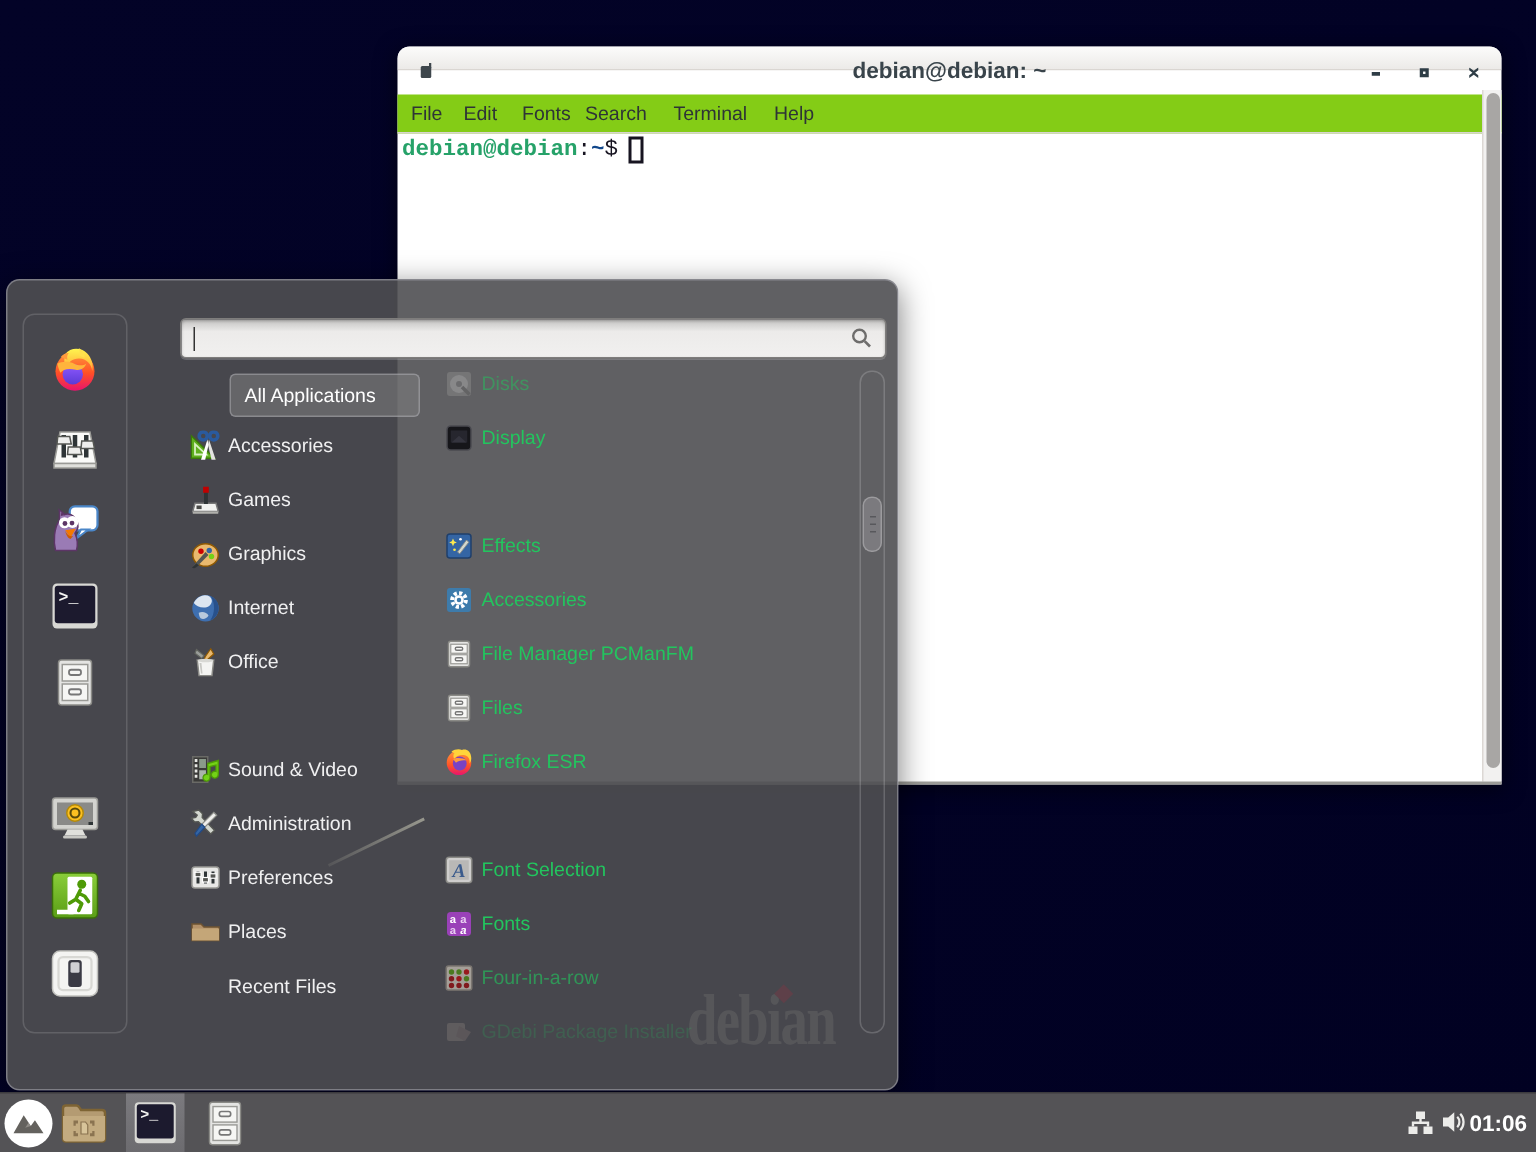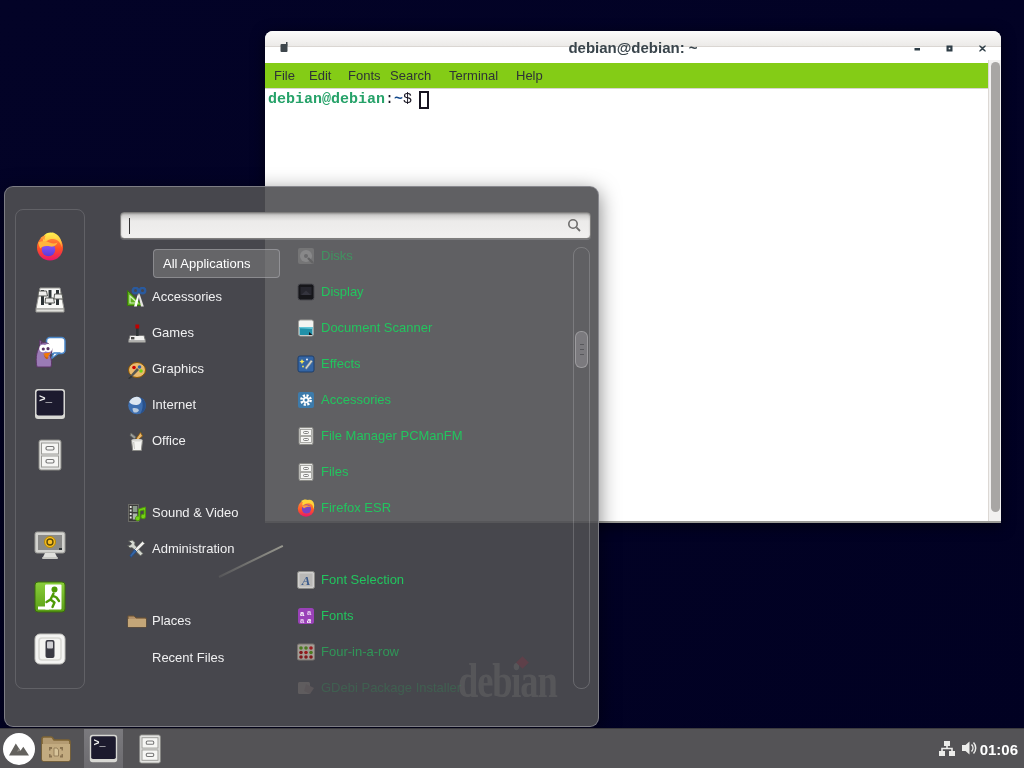--- a/index.html
+++ b/index.html
@@ -258,20 +258,32 @@
       <span class="ct">Sound &amp; Video</span>
     </div>
     <div class="cat" style="top:344px">
       <svg class="ci" width="20" height="20">
       <path d="M1.5 2 L5.5 1 L8 3.5 L7.8 6 L16 14.5 L13.5 17 L5.3 8.8 L2.8 9 L0.5 6.5 L3.5 6 L4.5 4.5 Z" fill="#d3d7cf" stroke="#555753" stroke-width="0.9"></path>
       <path d="M15.5 2.5 L17.5 4.5 L9.5 12.5 L7.5 10.5 Z" fill="#eeeeec" stroke="#888a85" stroke-width="0.8"></path>
       <path d="M9.5 12.5 L7.5 10.5 L3 16.5 L4 18.5 Z" fill="#3465a4" stroke="#204a87" stroke-width="0.8"></path>
     </svg>
       <span class="ct">Administration</span>
     </div>
+    <div class="cat" style="top:380px">
+      <svg class="ci" width="20" height="20">
+      <rect x="1" y="3" width="18" height="14" rx="2" fill="#e8e8e6" stroke="#9a9a96" stroke-width="1"></rect>
+      <rect x="4" y="6" width="2" height="8" fill="#2e3436"></rect>
+        <rect x="9" y="6" width="2" height="8" fill="#2e3436"></rect>
+        <rect x="14" y="6" width="2" height="8" fill="#2e3436"></rect>
+      <rect x="3" y="6.5" width="4" height="3" fill="#555753" stroke="#fff" stroke-width="0.8"></rect>
+      <rect x="8" y="10" width="4" height="3" fill="#555753" stroke="#fff" stroke-width="0.8"></rect>
+      <rect x="13" y="7.5" width="4" height="3" fill="#555753" stroke="#fff" stroke-width="0.8"></rect>
+    </svg>
+      <span class="ct">Preferences</span>
+    </div>
     <div class="cat" style="top:416px">
       <svg class="ci" width="20" height="20">
       <path d="M1 5 L1 16 L19 16 L19 7 L9 7 L7 5 Z" fill="#b39169" stroke="#6f5432" stroke-width="1"></path>
       <path d="M1 8 L19 8 L19 16 L1 16 Z" fill="#c4a678"></path>
     </svg>
       <span class="ct">Places</span>
     </div>
     <div class="recent" style="top:463px">Recent Files</div>
 
     <div class="app" style="top:51px;opacity:0.5">
@@ -283,29 +295,20 @@
     </svg>
       <span class="at">Disks</span>
     </div>
     <div class="app" style="top:87px">
       <svg class="ai" width="20" height="20">
       <rect x="2" y="2" width="16" height="16" rx="2.5" fill="#16161a" stroke="#4a4a50" stroke-width="1"></rect>
       <rect x="4.5" y="5" width="11" height="8" fill="#26262e"></rect>
       <path d="M5 13 L10 8.5 L15 13 Z" fill="#34343e"></path>
     </svg>
       <span class="at">Display</span>
-    </div>
-    <div class="app" style="top:123px">
-      <svg class="ai" width="20" height="20">
-      <rect x="2.5" y="2" width="15" height="16" rx="2" fill="#f4f4f2" stroke="#a0a09c" stroke-width="1"></rect>
-      <rect x="3.5" y="9" width="13" height="8" fill="#2190a8"></rect>
-      <path d="M3.5 9 L16.5 9 L16.5 11 L3.5 10.2 Z" fill="#66c6d8"></path>
-      <path d="M13 14 L16.5 17 L13 17 Z" fill="#16161a"></path>
-    </svg>
-      <span class="at">Document Scanner</span>
     </div>
     <div class="app" style="top:159px">
       <svg class="ai" width="20" height="20">
       <rect x="2" y="2" width="16" height="16" rx="2" fill="#3465a4" stroke="#1f3f6b" stroke-width="1"></rect>
       <path d="M6 5 l0.8 1.8 L8.6 7.6 L6.8 8.4 L6 10.2 L5.2 8.4 L3.4 7.6 L5.2 6.8 Z" fill="#fce94f"></path>
       <circle cx="11" cy="5.5" r="0.9" fill="#fff"></circle>
         <circle cx="7" cy="12.5" r="0.9" fill="#fce94f"></circle>
       <path d="M9 14 L15 6 L16.5 7.5 L10.5 15.2 Z" fill="#d3d7cf" stroke="#888a85" stroke-width="0.6"></path>
     </svg>
       <span class="at">Effects</span>

